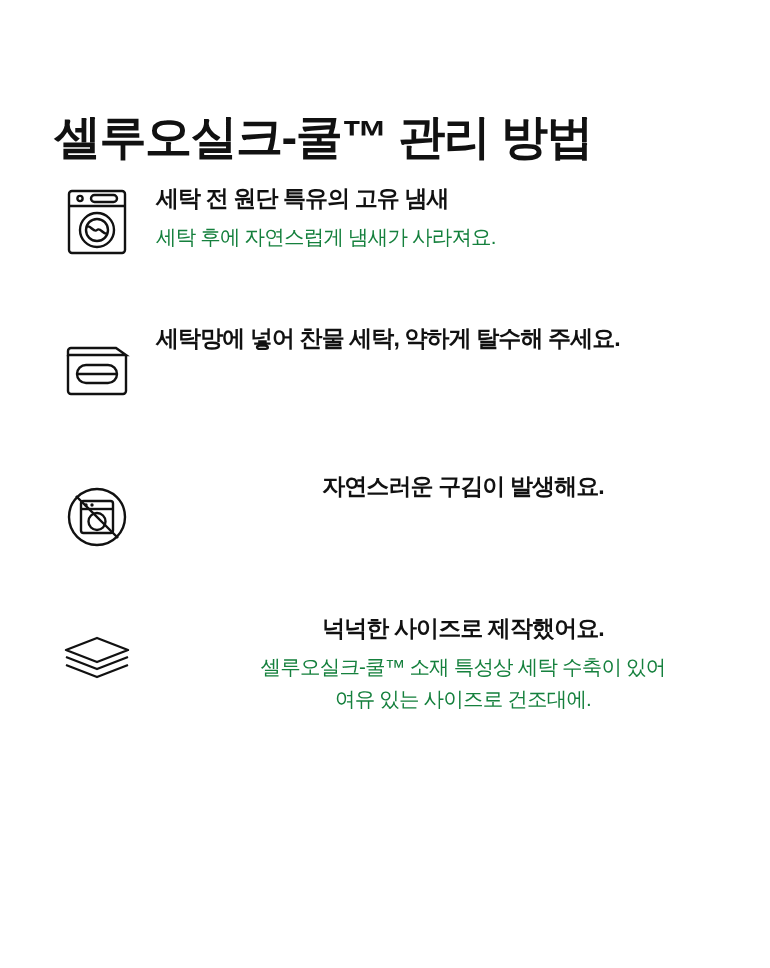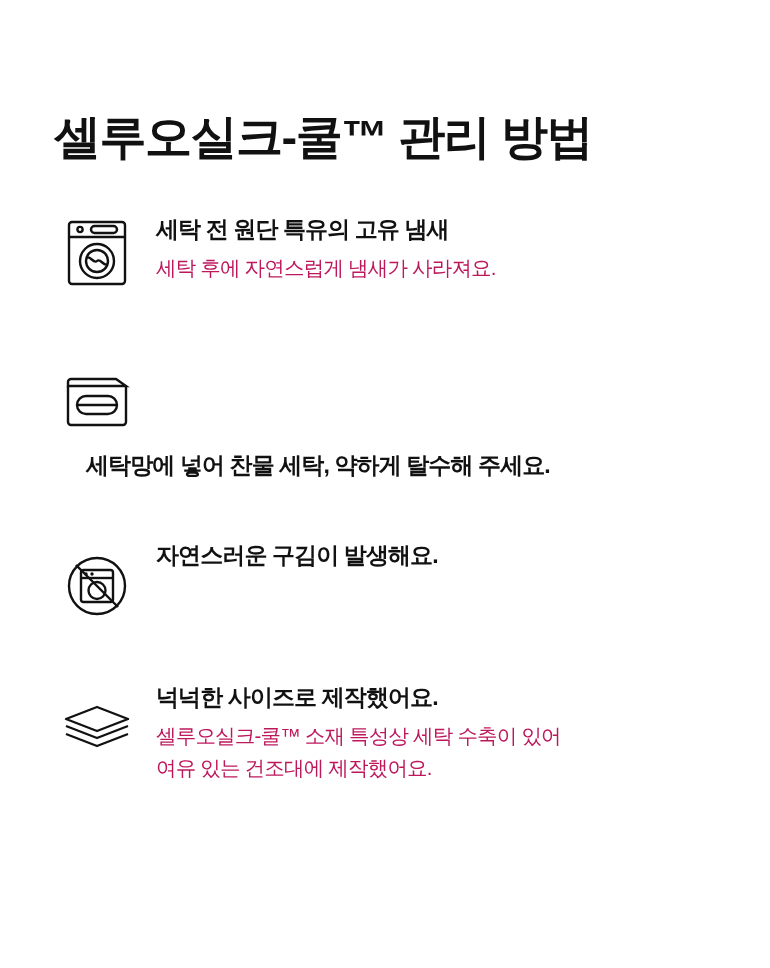--- a/index.html
+++ b/index.html
@@ -28,21 +28,21 @@
     width: 646px;
     text-align: center;
     font-size: 47px;
     font-weight: 700;
     letter-spacing: -1.5px;
     color: #111111;
     line-height: 1.2;
   }
   .care-list {
     position: absolute;
-    top: 214px;
+    top: 183px;
     left: 0;
     width: 770px;
   }
   .care-item {
     display: flex;
     align-items: flex-start;
     padding: 0 0 0 62px;
     margin-bottom: 34px;
   }
   .care-icon {
@@ -63,31 +63,31 @@
     font-size: 23px;
     font-weight: 700;
     color: #111111;
     letter-spacing: -0.9px;
     line-height: 1.35;
     margin: 0 0 7px 0;
   }
   .care-body {
     font-size: 20.5px;
     font-weight: 400;
-    color: #be185d;
+    color: #15803d;
     letter-spacing: -0.8px;
     line-height: 1.55;
     margin: 0;
     white-space: pre-line;
   }
   
   .care-item.row-0 { margin-bottom: 58px; }
-  .care-item.row-1 { margin-bottom: 52px; flex-direction: column; }
-  .care-item.row-2 { margin-bottom: 50px; }
-  .care-item.row-3 { margin-bottom: 0; }
+  .care-item.row-1 { margin-bottom: 52px; }
+  .care-item.row-2 { margin-bottom: 50px; text-align: center; }
+  .care-item.row-3 { margin-bottom: 0; text-align: center; }
 
   .care-item.row-1 .care-icon { padding-top: 18px; }
   .care-item.row-2 .care-icon { padding-top: 14px; }
   .care-item.row-3 .care-icon { padding-top: 22px; }
 
   svg { display: block; }
 </style>
 </head>
 <body>
 
@@ -150,18 +150,18 @@
       <div class="care-icon">
         <svg width="70" height="48" viewBox="0 0 70 48" fill="none" stroke="#111111" stroke-width="2.4" stroke-linejoin="round">
           <path d="M35 3 L66 15 L35 27 L4 15 Z"></path>
           <path d="M4 22 L35 34 L66 22"></path>
           <path d="M4 30 L35 42 L66 30"></path>
         </svg>
       </div>
       <div class="care-text">
         <p class="care-heading">넉넉한 사이즈로 제작했어요.</p>
         <p class="care-body">셀루오실크-쿨™ 소재 특성상 세탁 수축이 있어
-여유 있는 건조대에 제작했어요.</p>
+여유 있는 사이즈로 건조대에.</p>
       </div>
     </div>
 
   </div>
 </div>
 
 </body></html>

